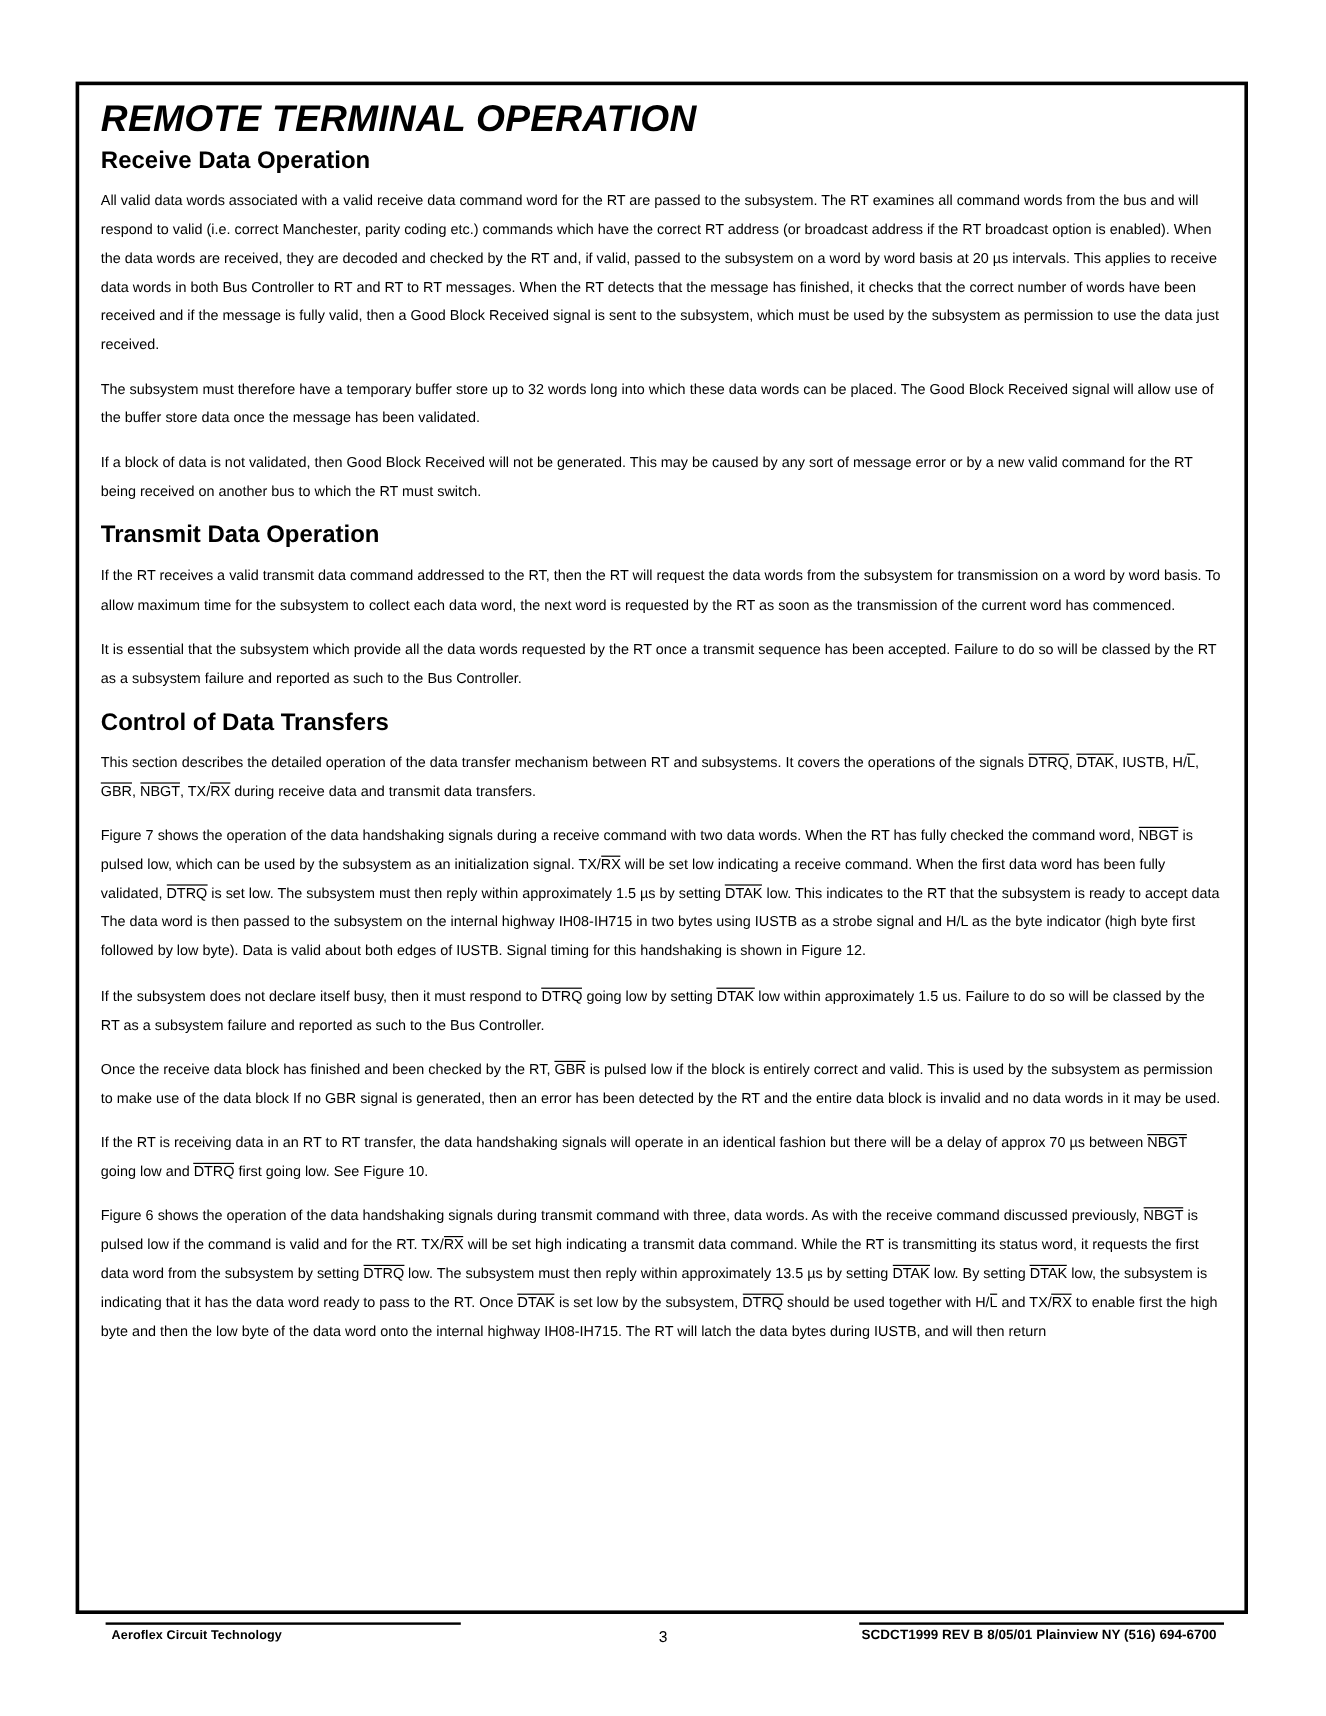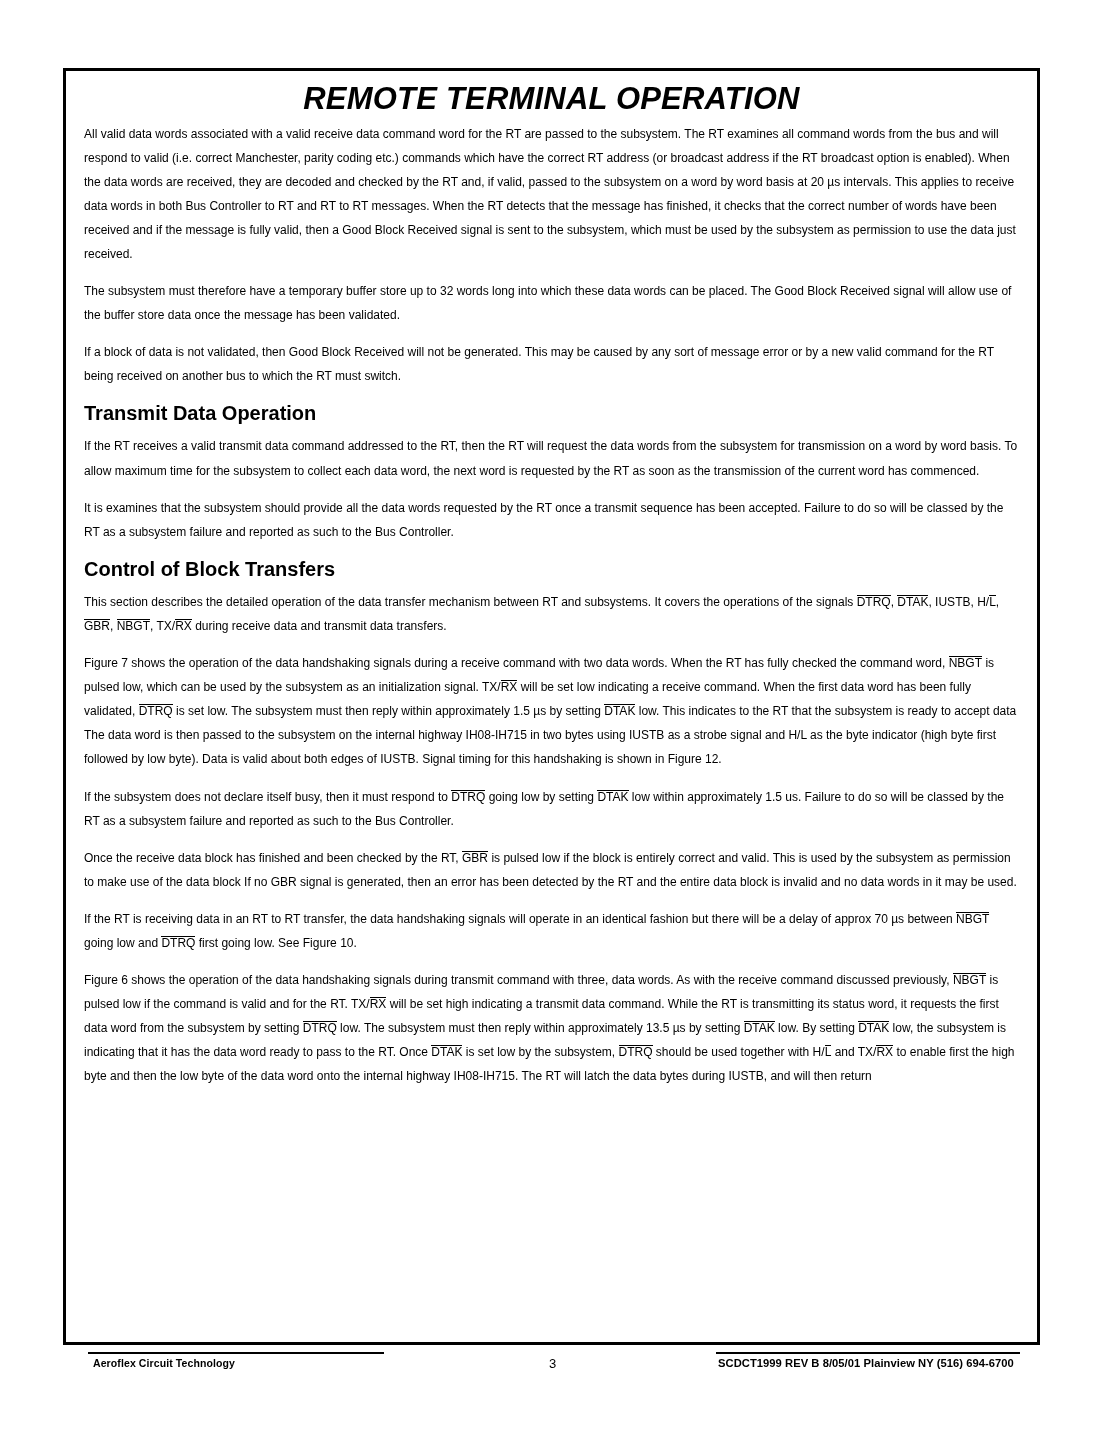--- a/index.html
+++ b/index.html
@@ -36,21 +36,20 @@
   }
 
   #doc-title {
     font-size: 31px;
     font-weight: bold;
     font-style: italic;
     letter-spacing: 0.2px;
     line-height: 1.05;
     margin: 0 0 6px 0;
     white-space: nowrap;
-    text-align: center;
   }
 
   .section-heading {
     font-size: 20px;
     font-weight: bold;
     line-height: 1.2;
     margin: 0 0 9px 0;
   }
   .section-heading.spaced {
     margin-top: 8px;
@@ -133,31 +132,32 @@
 </style>
 </head>
 <body>
 
 <div id="page">
 
   <div id="content-frame">
 
     <h1 id="doc-title">REMOTE TERMINAL OPERATION</h1>
 
+    <h2 class="section-heading">Receive Data Operation</h2>
 
     <p class="para">All valid data words associated with a valid receive data command word for the RT are passed to the subsystem. The RT examines all command words from the bus and will respond to valid (i.e. correct Manchester, parity coding etc.) commands which have the correct RT address (or broadcast address if the RT broadcast option is enabled). When the data words are received, they are decoded and checked by the RT and, if valid, passed to the subsystem on a word by word basis at 20 µs intervals. This applies to receive data words in both Bus Controller to RT and RT to RT messages. When the RT detects that the message has finished, it checks that the correct number of words have been received and if the message is fully valid, then a Good Block Received signal is sent to the subsystem, which must be used by the subsystem as permission to use the data just received.</p>
     <p class="para">The subsystem must therefore have a temporary buffer store up to 32 words long into which these data words can be placed. The Good Block Received signal will allow use of the buffer store data once the message has been validated.</p>
     <p class="para">If a block of data is not validated, then Good Block Received will not be generated. This may be caused by any sort of message error or by a new valid command for the RT being received on another bus to which the RT must switch.</p>
 
     <h2 class="section-heading spaced">Transmit Data Operation</h2>
 
     <p class="para">If the RT receives a valid transmit data command addressed to the RT, then the RT will request the data words from the subsystem for transmission on a word by word basis. To allow maximum time for the subsystem to collect each data word, the next word is requested by the RT as soon as the transmission of the current word has commenced.</p>
-    <p class="para">It is examines that the subsystem should provide all the data words requested by the RT once a transmit sequence has been accepted. Failure to do so will be classed by the RT as a subsystem failure and reported as such to the Bus Controller.</p>
+    <p class="para">It is essential that the subsystem which provide all the data words requested by the RT once a transmit sequence has been accepted. Failure to do so will be classed by the RT as a subsystem failure and reported as such to the Bus Controller.</p>
 
-    <h2 class="section-heading spaced">Control of Block Transfers</h2>
+    <h2 class="section-heading spaced">Control of Data Transfers</h2>
 
     <p class="para"><span>This section describes the detailed operation of the data transfer mechanism between RT and subsystems. It covers the operations of the signals </span><span class="sig"><span class="ovl">DTRQ</span></span><span>, </span><span class="sig"><span class="ovl">DTAK</span></span><span>, IUSTB, H/</span><span class="sig"><span class="ovl">L</span></span><span>, </span><span class="sig"><span class="ovl">GBR</span></span><span>, </span><span class="sig"><span class="ovl">NBGT</span></span><span>, TX/</span><span class="sig"><span class="ovl">RX</span></span><span> during receive data and transmit data transfers.</span></p>
 
     <p class="para"><span>Figure 7 shows the operation of the data handshaking signals during a receive command with two data words. When the RT has fully checked the command word, </span><span class="sig"><span class="ovl">NBGT</span></span><span> is pulsed low, which can be used by the subsystem as an initialization signal. TX/</span><span class="sig"><span class="ovl">RX</span></span><span> will be set low indicating a receive command. When the first data word has been fully validated, </span><span class="sig"><span class="ovl">DTRQ</span></span><span> is set low. The subsystem must then reply within approximately 1.5 µs by setting </span><span class="sig"><span class="ovl">DTAK</span></span><span> low. This indicates to the RT that the subsystem is ready to accept data The data word is then passed to the subsystem on the internal highway IH08-IH715 in two bytes using IUSTB as a strobe signal and H/L as the byte indicator (high byte first followed by low byte). Data is valid about both edges of IUSTB. Signal timing for this handshaking is shown in Figure 12.</span></p>
 
     <p class="para"><span>If the subsystem does not declare itself busy, then it must respond to </span><span class="sig"><span class="ovl">DTRQ</span></span><span> going low by setting </span><span class="sig"><span class="ovl">DTAK</span></span><span> low within approximately 1.5 us. Failure to do so will be classed by the RT as a subsystem failure and reported as such to the Bus Controller.</span></p>
 
 
     <p class="para"><span>Once the receive data block has finished and been checked by the RT, </span><span class="sig"><span class="ovl">GBR</span></span><span> is pulsed low if the block is entirely correct and valid. This is used by the subsystem as permission to make use of the data block If no GBR signal is generated, then an error has been detected by the RT and the entire data block is invalid and no data words in it may be used.</span></p>
 

